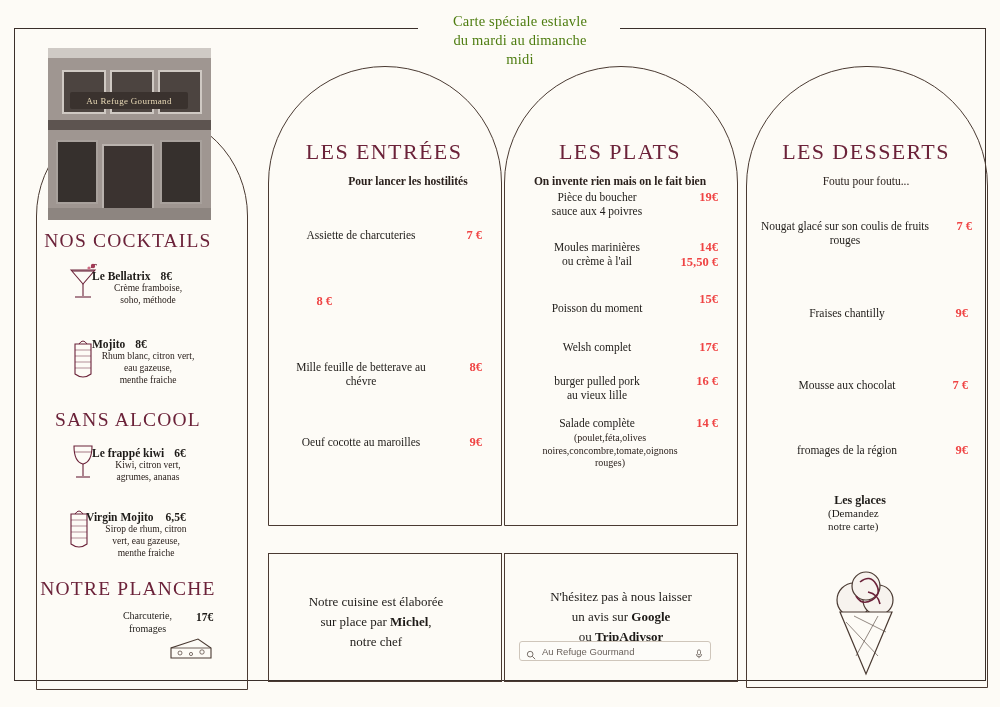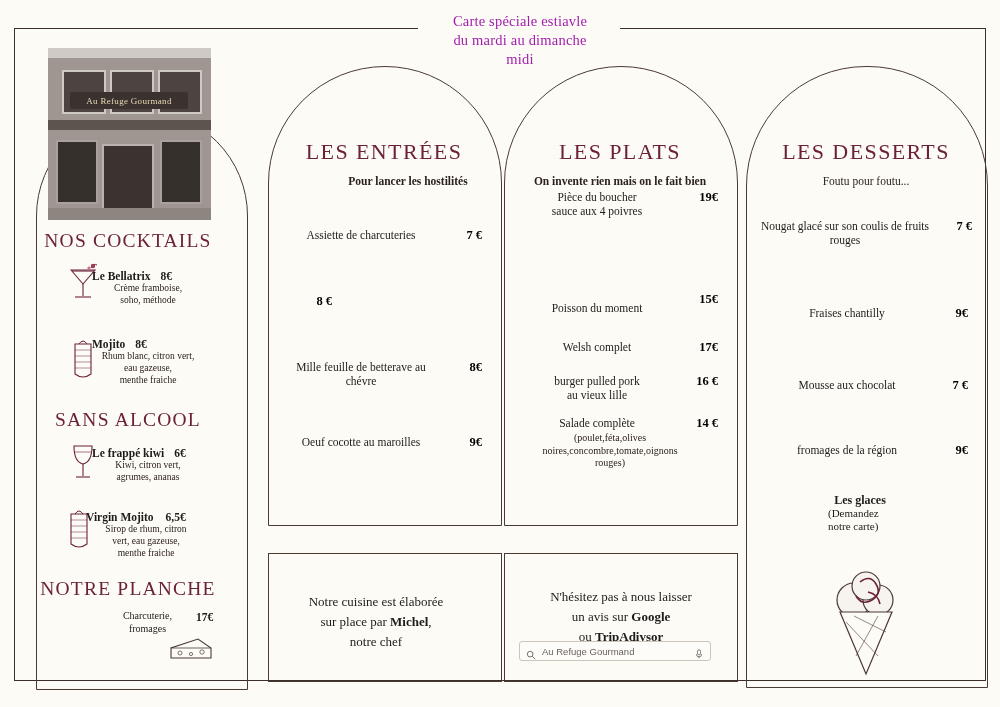--- a/index.html
+++ b/index.html
@@ -48,21 +48,21 @@
     background: #3a2f2a;
   }
 
   
   .header {
     position: absolute;
     left: 400px; top: 12px; width: 240px;
     text-align: center;
     font-size: 14.5px;
     line-height: 19px;
-    color: #a21caf;
+    color: #4d7c0f;
     letter-spacing: .2px;
   }
 
   
   .arch {
     position: absolute;
     border: 1px solid #4a3a32;
     background: transparent;
   }
   .arch.top-round {
@@ -197,21 +197,21 @@
     text-align: center;
     font-size: 11.5px;
     line-height: 14px;
     color: #1e1b18;
   }
   .menu-row .price {
     width: 46px;
     text-align: right;
     font-size: 12.5px;
     font-weight: bold;
-    color: #000000;
+    color: #ef4444;
     white-space: pre-line;
     line-height: 15px;
   }
   .sub-desc {
     font-size: 10px;
     line-height: 12.5px;
     color: #2b211d;
   }
 
   
@@ -400,20 +400,26 @@
 
   <div class="arch top-round" style="left:504px; top:66px; width:232px; height:458px;"></div>
 
   <div class="col-title" style="position:absolute; left:504px; top:139px; width:232px;">LES PLATS</div>
   <div class="col-sub" style="position:absolute; left:504px; top:168px; width:232px;">On invente rien mais on le fait bien</div>
 
   <div class="menu-row" style="left:522px; top:190px; width:196px;">
     <span class="name" style="white-space:pre-line;">Pièce du boucher
 sauce aux 4 poivres</span>
     <span class="price">19€</span>
+  </div>
+  <div class="menu-row" style="left:522px; top:240px; width:196px;">
+    <span class="name" style="white-space:pre-line;">Moules marinières
+ou crème à l'ail</span>
+    <span class="price">14€
+15,50 €</span>
   </div>
   <div class="menu-row" style="left:522px; top:292px; width:196px;">
     <span class="name" style="white-space:pre-line;margin-top:9px;">Poisson du moment</span>
     <span class="price">15€</span>
   </div>
   <div class="menu-row" style="left:522px; top:340px; width:196px;">
     <span class="name" style="white-space:pre-line;">Welsh complet</span>
     <span class="price">17€</span>
   </div>
   <div class="menu-row" style="left:522px; top:374px; width:196px;">

